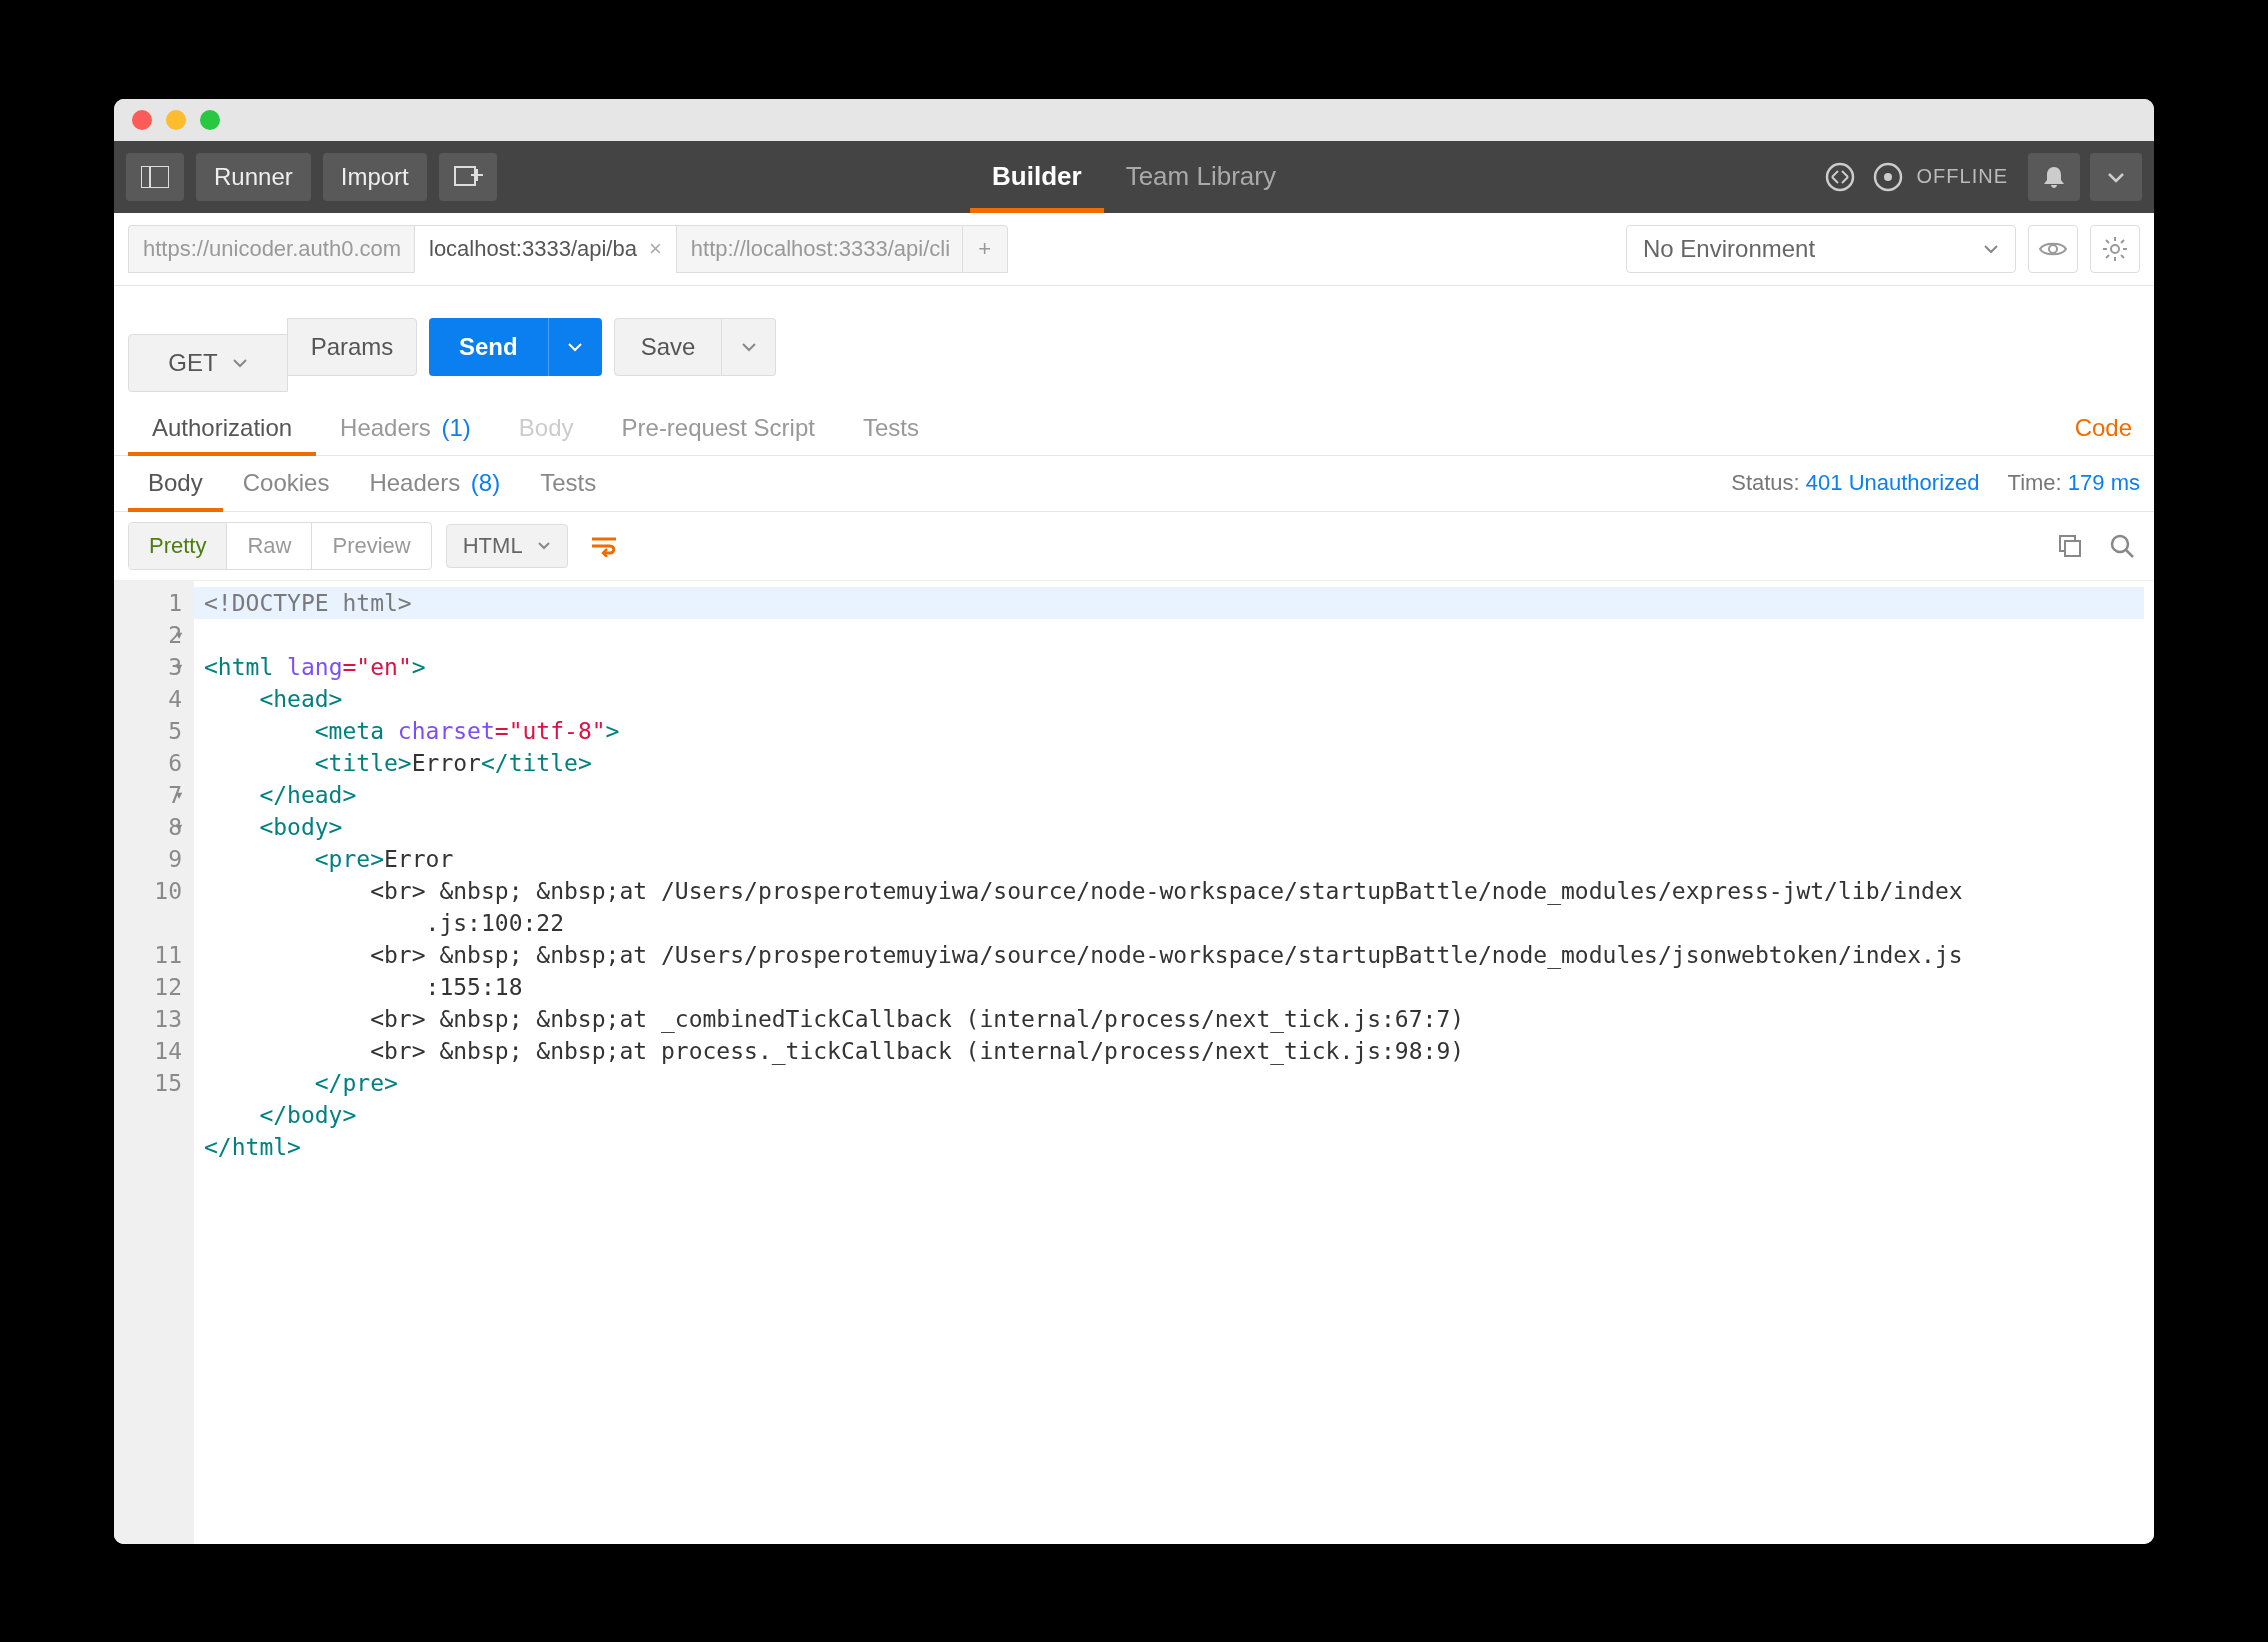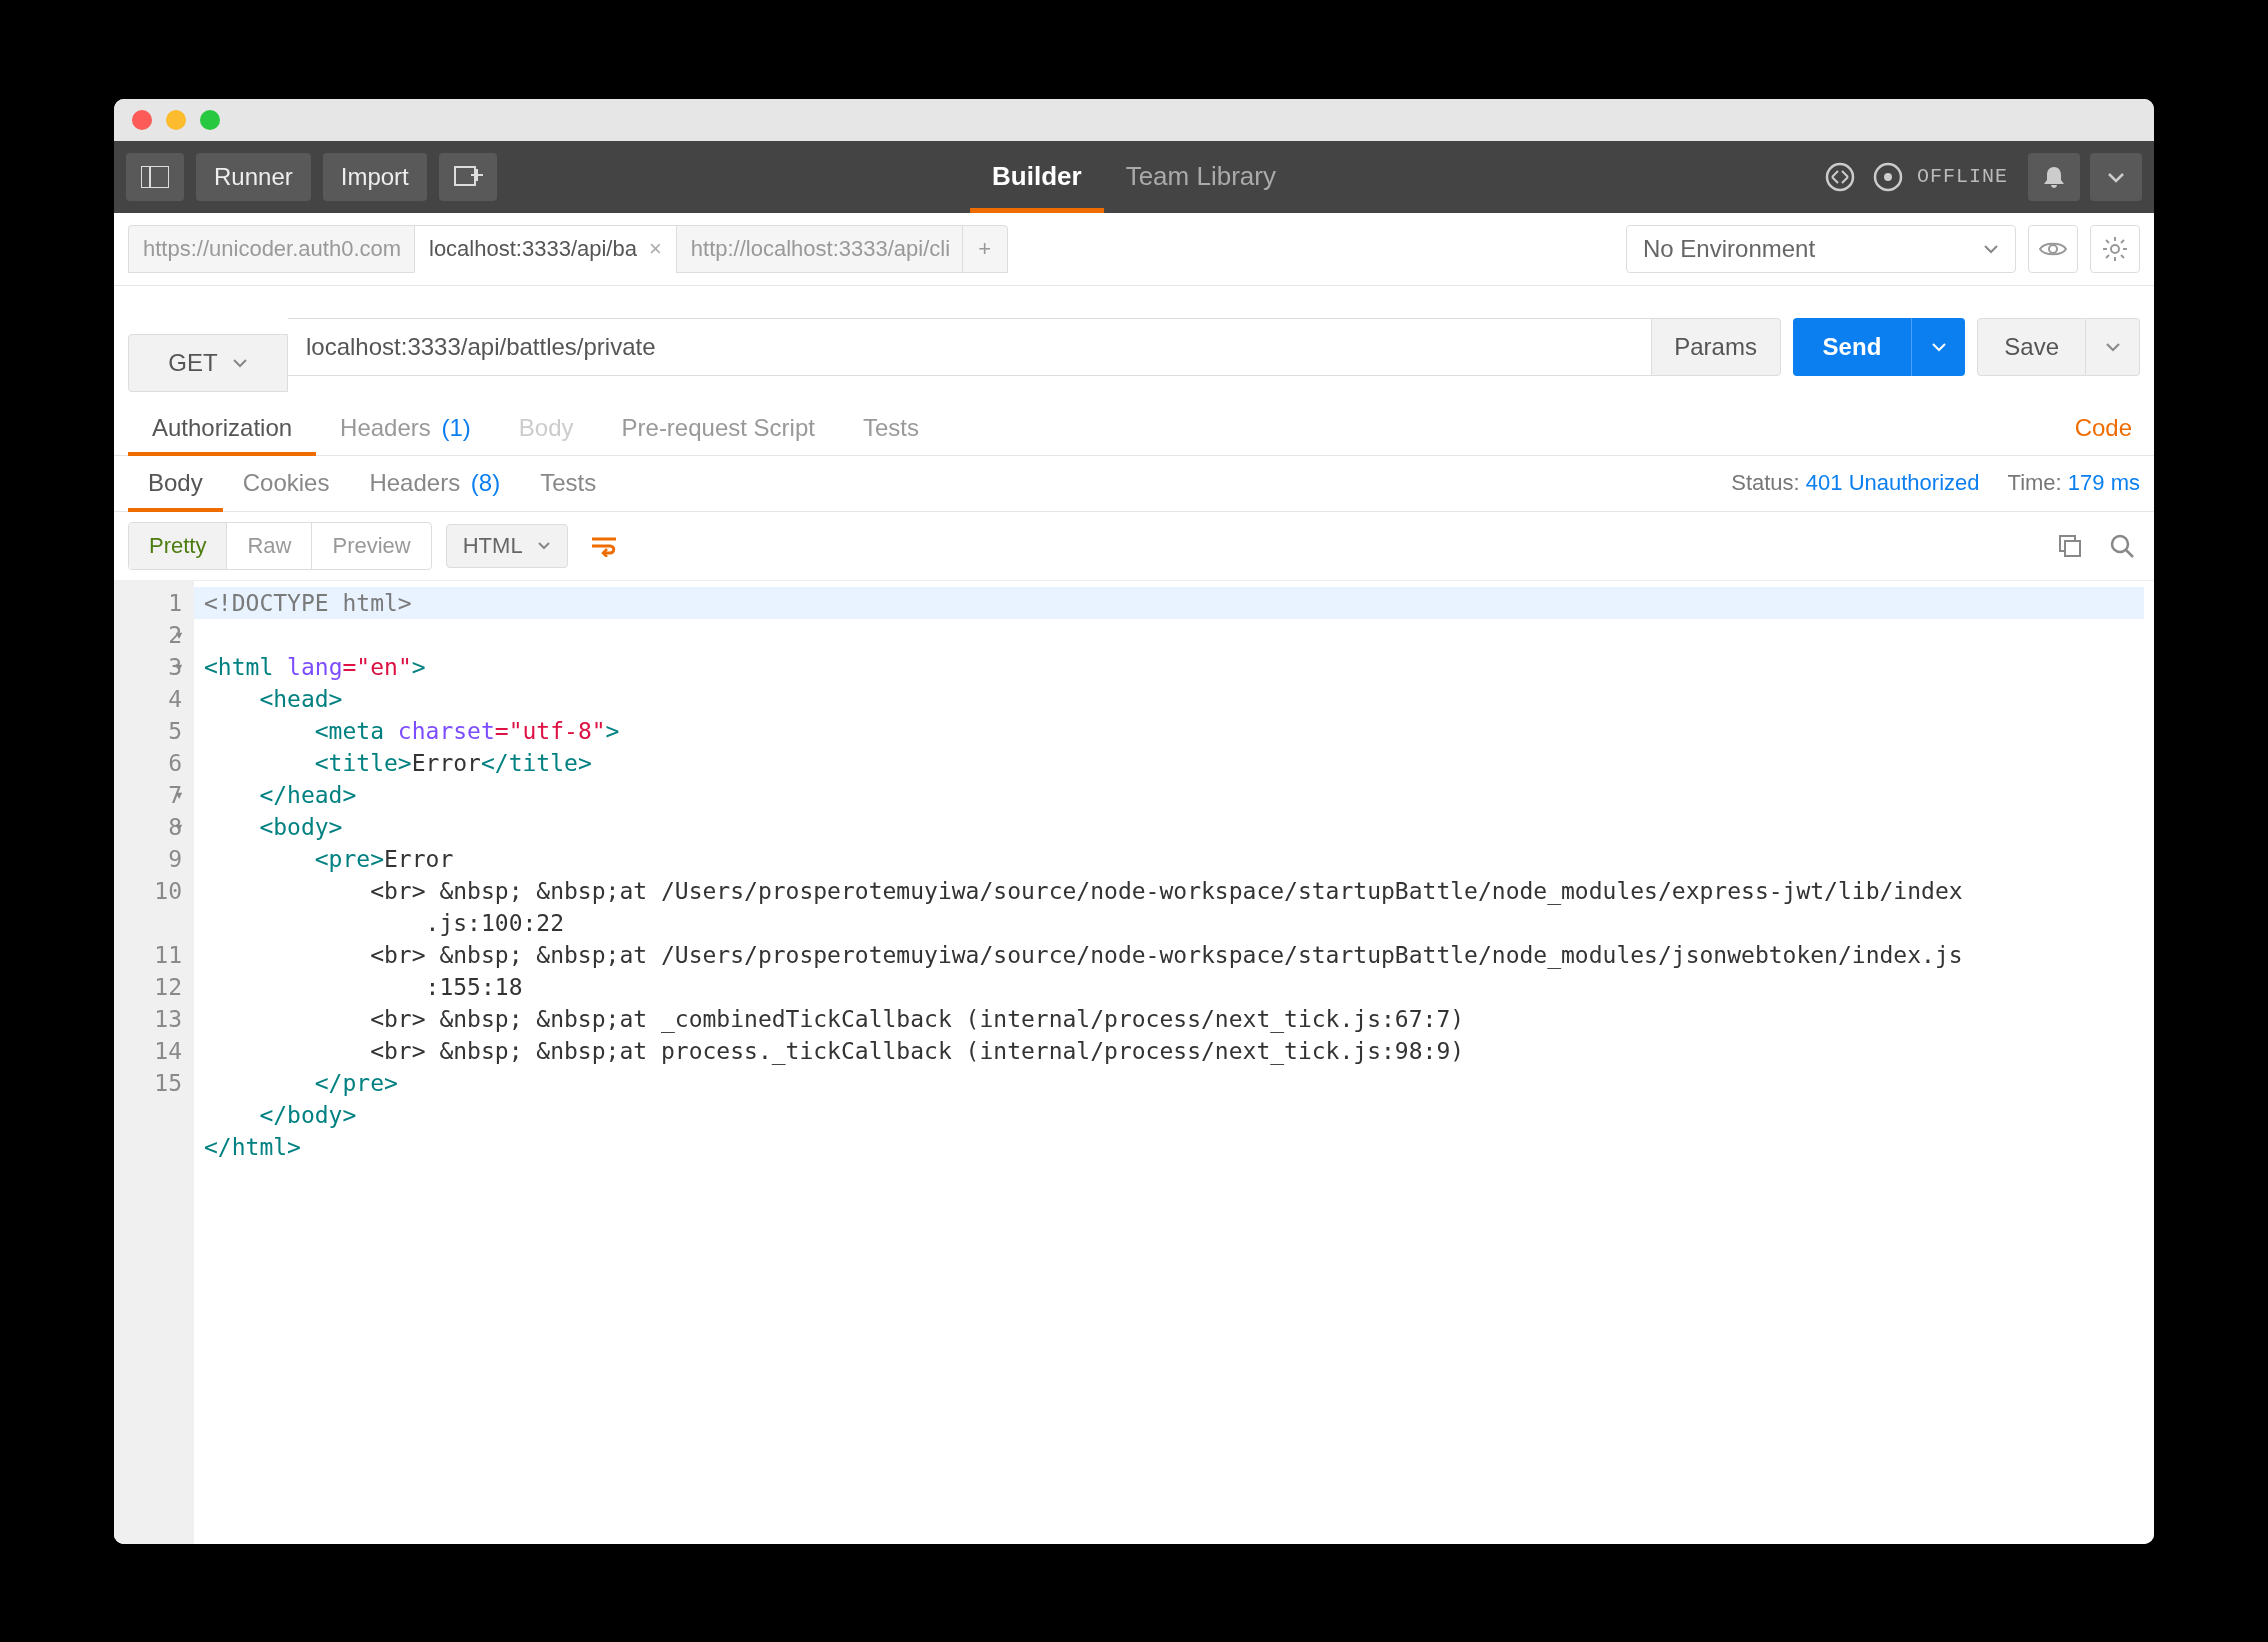--- a/index.html
+++ b/index.html
@@ -79,21 +79,21 @@
   .tb-tab.active { color: #fff; font-weight: 600; }
   .tb-tab.active::after {
     content: "";
     position: absolute;
     bottom: 0; left: 0; right: 0;
     height: 5px;
     background: #ef6c00;
   }
   .tb-right { margin-left: auto; display: flex; align-items: center; gap: 10px; }
   .tb-circicon { width: 38px; height: 38px; display:flex; align-items:center; justify-content:center; color:#ddd; }
-  .tb-offline { color: #bbb; font-size: 20px; letter-spacing: 1px; margin-right: 10px; font-family: Liberation Mono, monospace; }
+  .tb-offline { color: #bbb; font-size: 20px; letter-spacing: 1px; margin-right: 10px; }
   .tb-sqbtn { width: 52px; height: 48px; background:#595959; border-radius:4px; display:flex; align-items:center; justify-content:center; color:#ccc; }
   
   .row-tabs {
     display: flex;
     align-items: center;
     padding: 12px 14px;
     gap: 20px;
     border-bottom: 1px solid #e5e5e5;
   }
   .request-tabs { display: flex; align-items: center; }
@@ -382,21 +382,20 @@
     </div>
   </div>
 
   <div class="urlbar">
     <div class="method-sel">
       <span>GET</span>
       <svg width="16" height="10" viewBox="0 0 16 10">
           <path d="M2 2 L8 8 L14 2" stroke="#888" stroke-width="2" fill="none"></path>
         </svg>
     </div>
-    <input class="url-input" value="localhost:3333/api/battles/private" style="">
     <div class="params-btn">Params</div>
     <div class="send-group">
       <div class="send-btn">Send</div>
       <div class="send-dd">
         <svg width="16" height="10" viewBox="0 0 16 10">
             <path d="M2 2 L8 8 L14 2" stroke="#fff" stroke-width="2" fill="none"></path>
           </svg>
       </div>
     </div>
     <div class="save-group">

